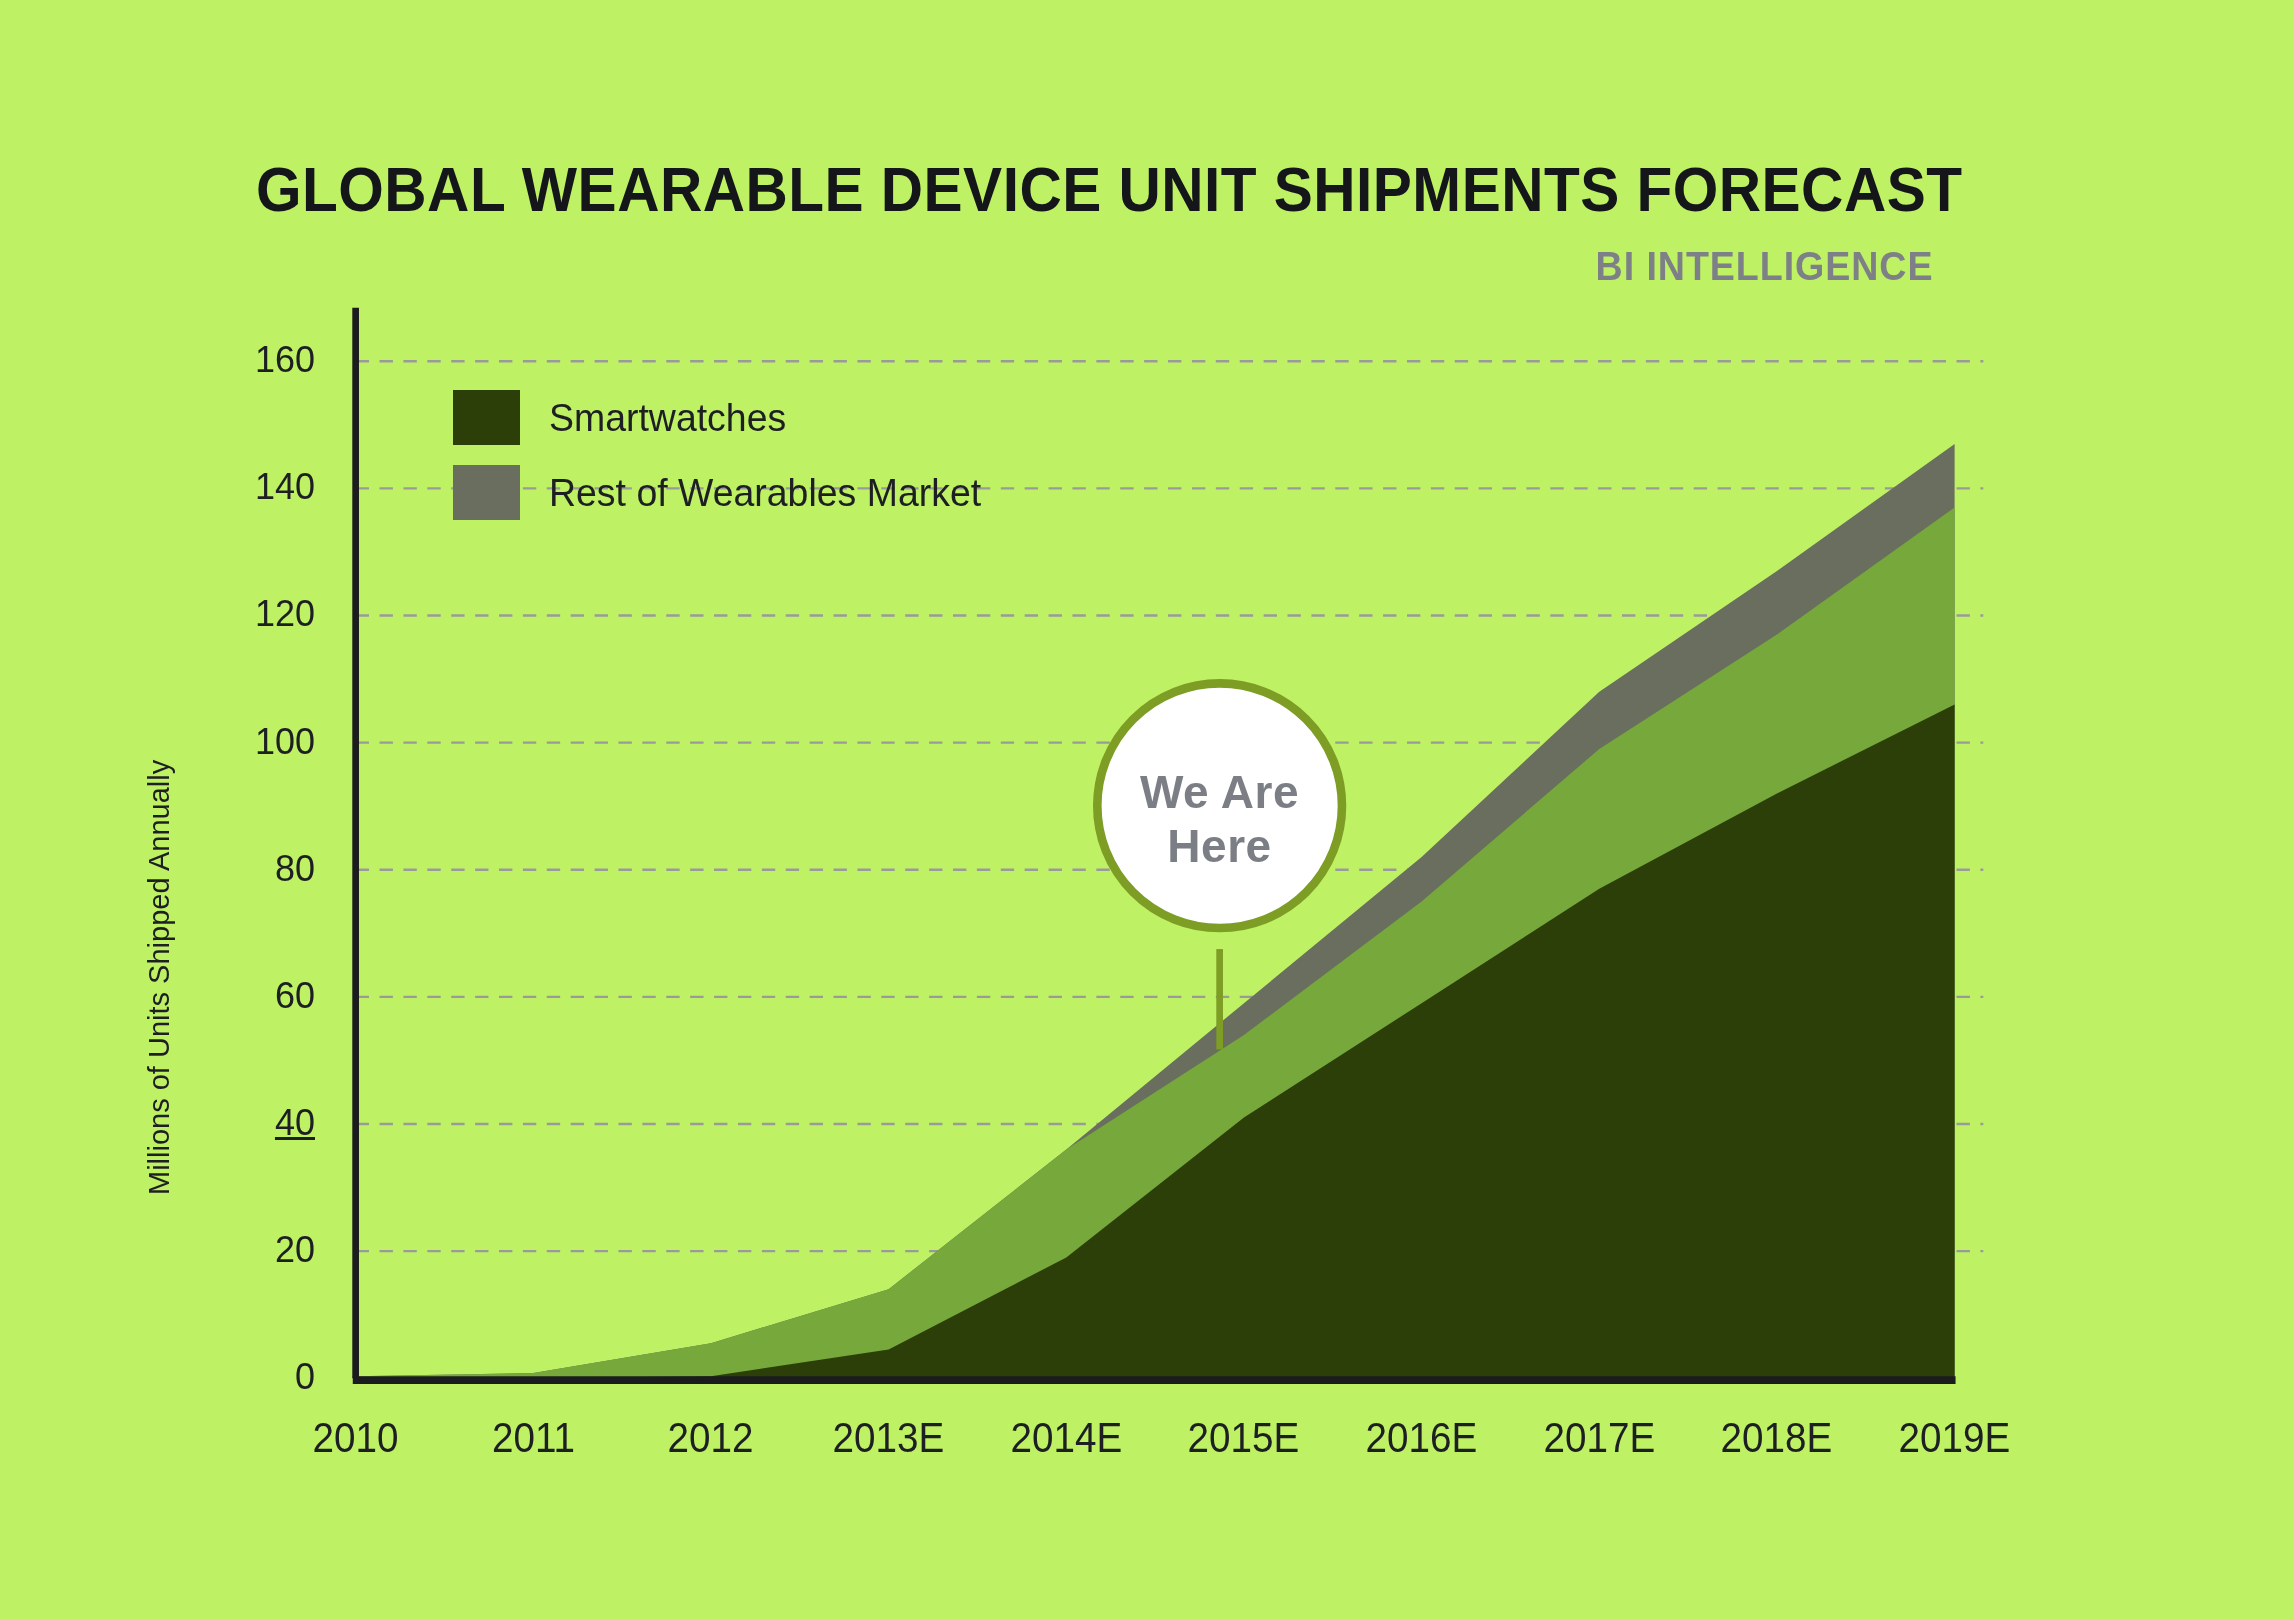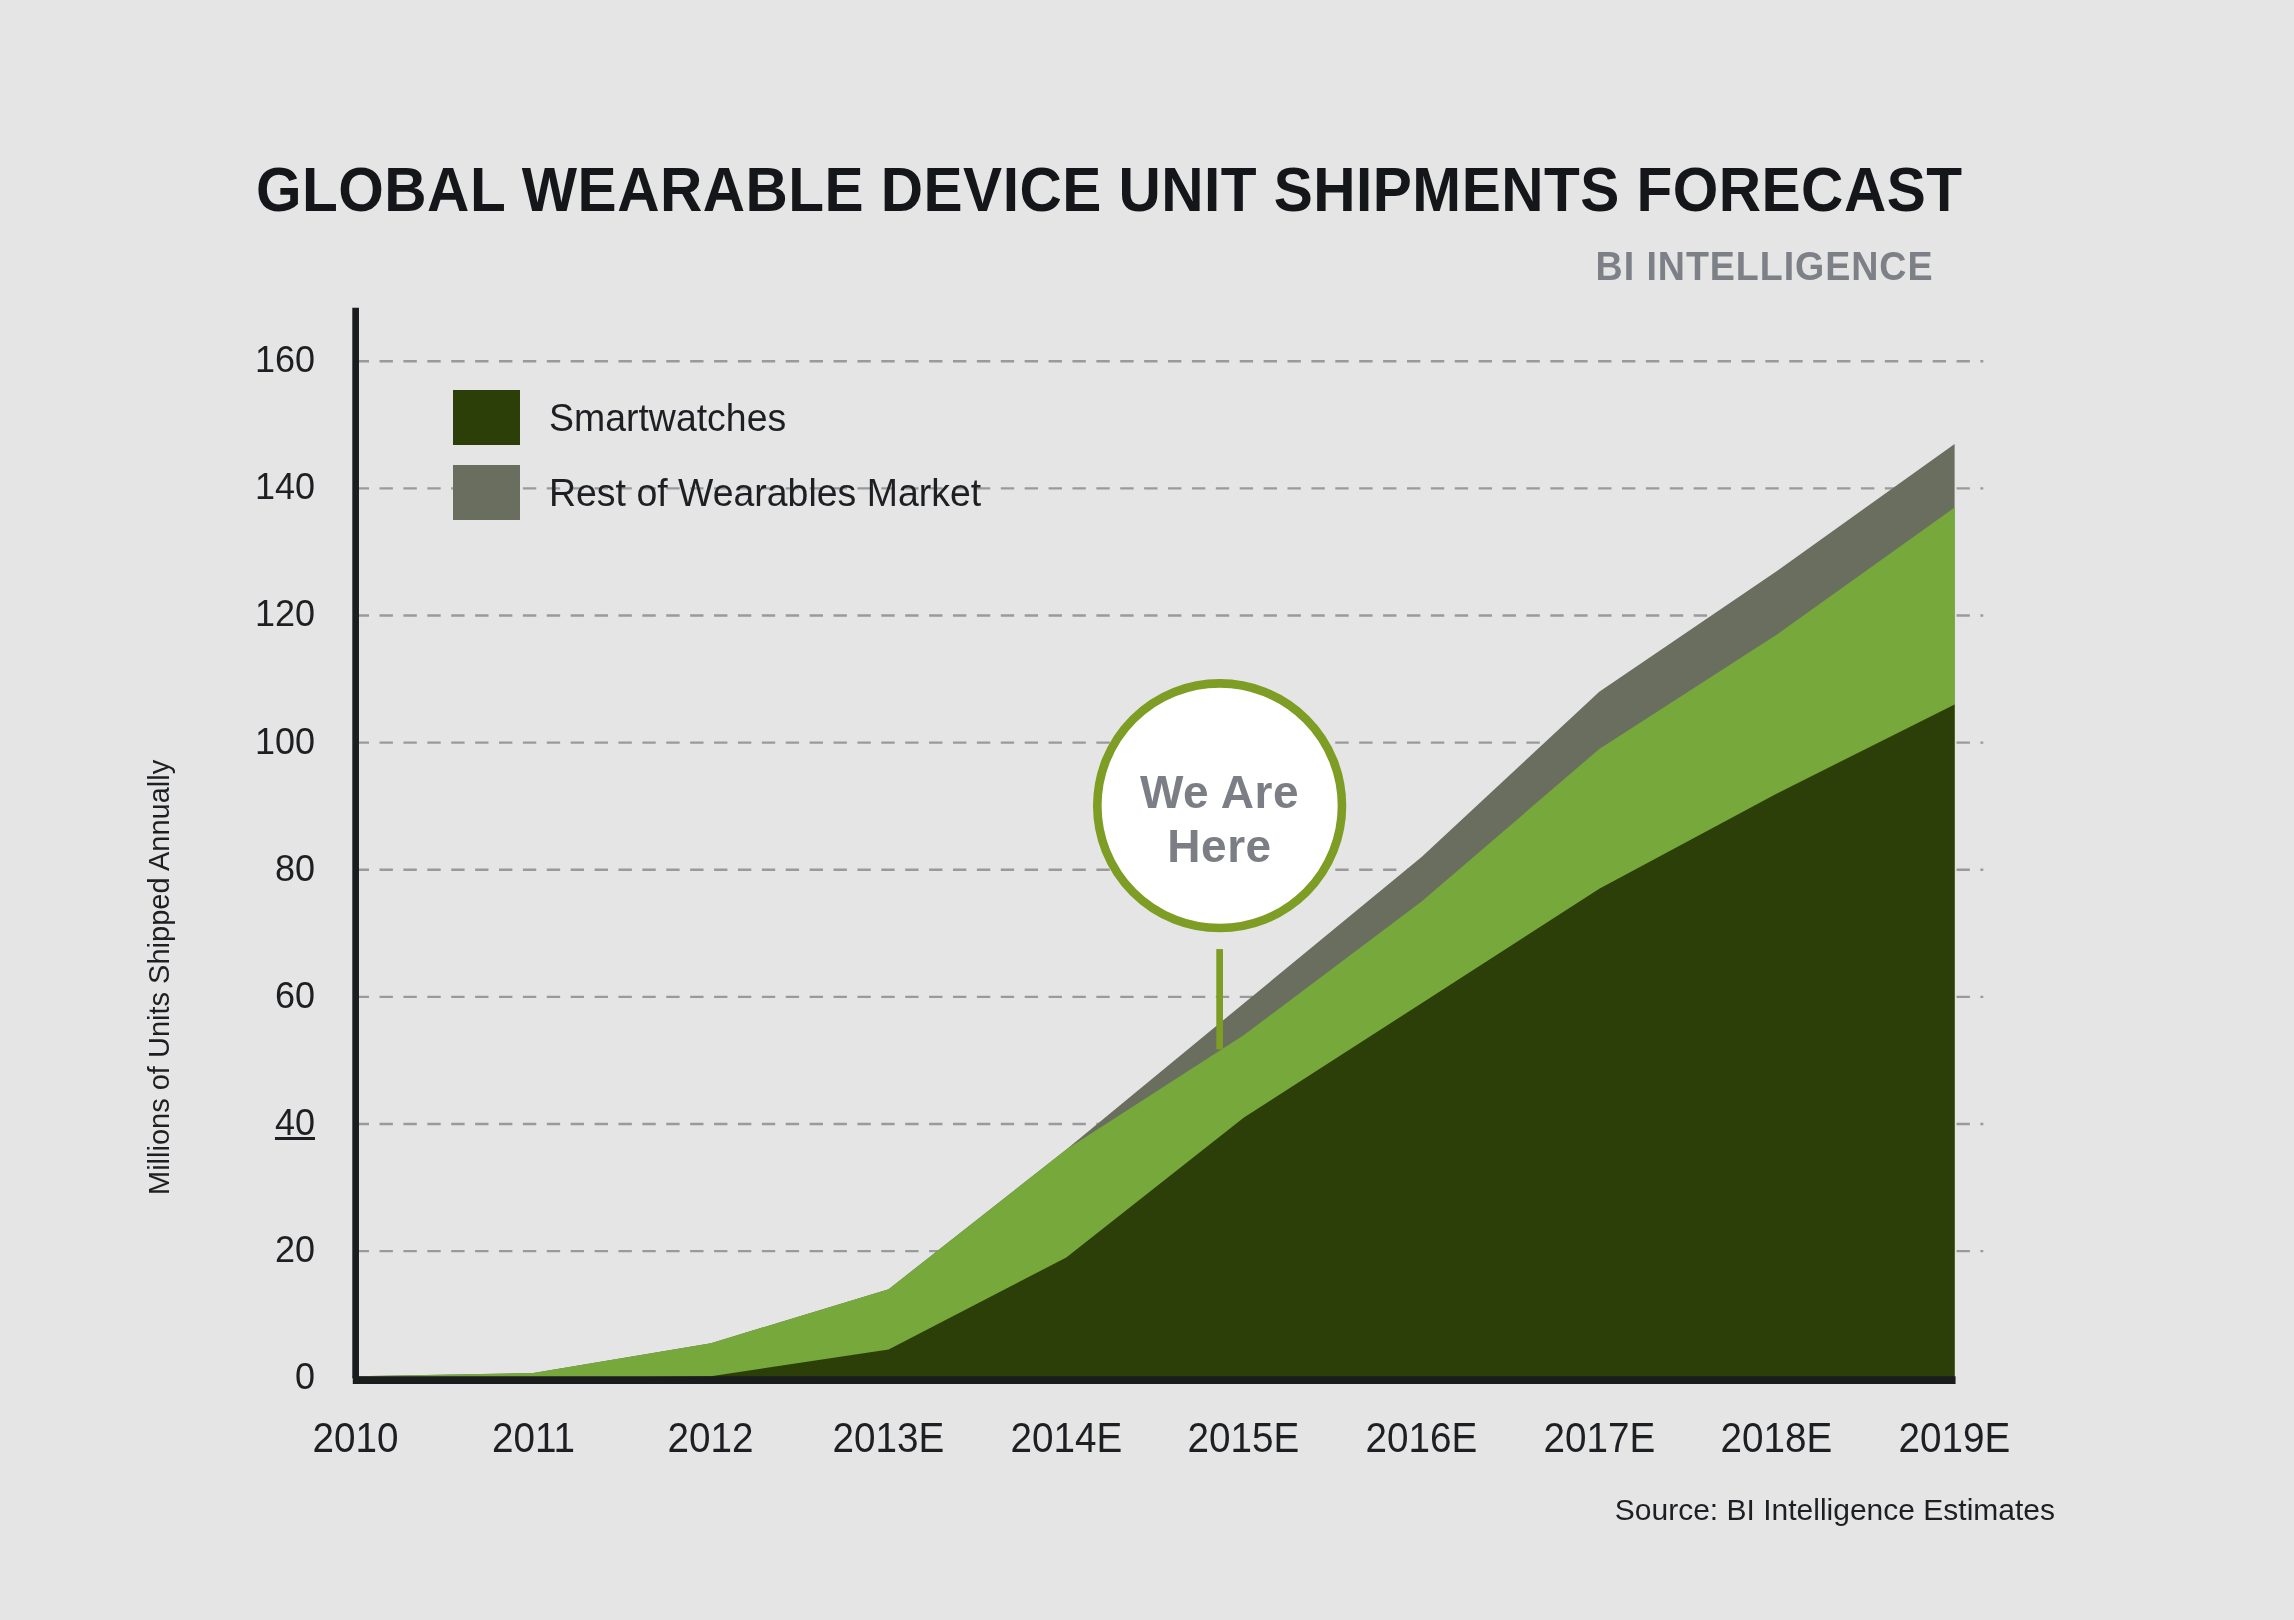--- a/index.html
+++ b/index.html
@@ -1,17 +1,17 @@
 <!DOCTYPE html>
 <html><head>
 <meta charset="utf-8">
 <style>
   html,body{margin:0;padding:0;background:#ffffff;}
   body{width:2294px;height:1620px;font-family:"Liberation Sans",sans-serif;-webkit-font-smoothing:antialiased;}
-  #root{position:relative;width:2294px;height:1620px;overflow:hidden;background:#e5e5e5;}
+  #root{position:relative;width:2294px;height:1620px;overflow:hidden;background:#bef264;}
 
   .title{
     position:absolute;left:256px;top:153px;
     font-family:"Liberation Sans Narrow","Liberation Sans",sans-serif;
     font-weight:bold;font-size:63px;letter-spacing:0.5px;color:#15161a;
     white-space:nowrap;transform:scaleX(0.93);transform-origin:left top;
   }
   .brand{
     position:absolute;right:361px;top:244px;
     font-family:"Liberation Sans Narrow","Liberation Sans",sans-serif;
@@ -126,15 +126,14 @@
       <div class="legend-row">
         <span class="swatch" style="background: rgb(44, 63, 8);"></span>
         <span class="legend-text">Smartwatches</span>
       </div>
       <div class="legend-row">
         <span class="swatch" style="background: rgb(106, 110, 94);"></span>
         <span class="legend-text">Rest of Wearables Market</span>
       </div>
     </div>
 
-  <div class="source">Source: BI Intelligence Estimates</div>
 </div>
 
 
 </body></html>

